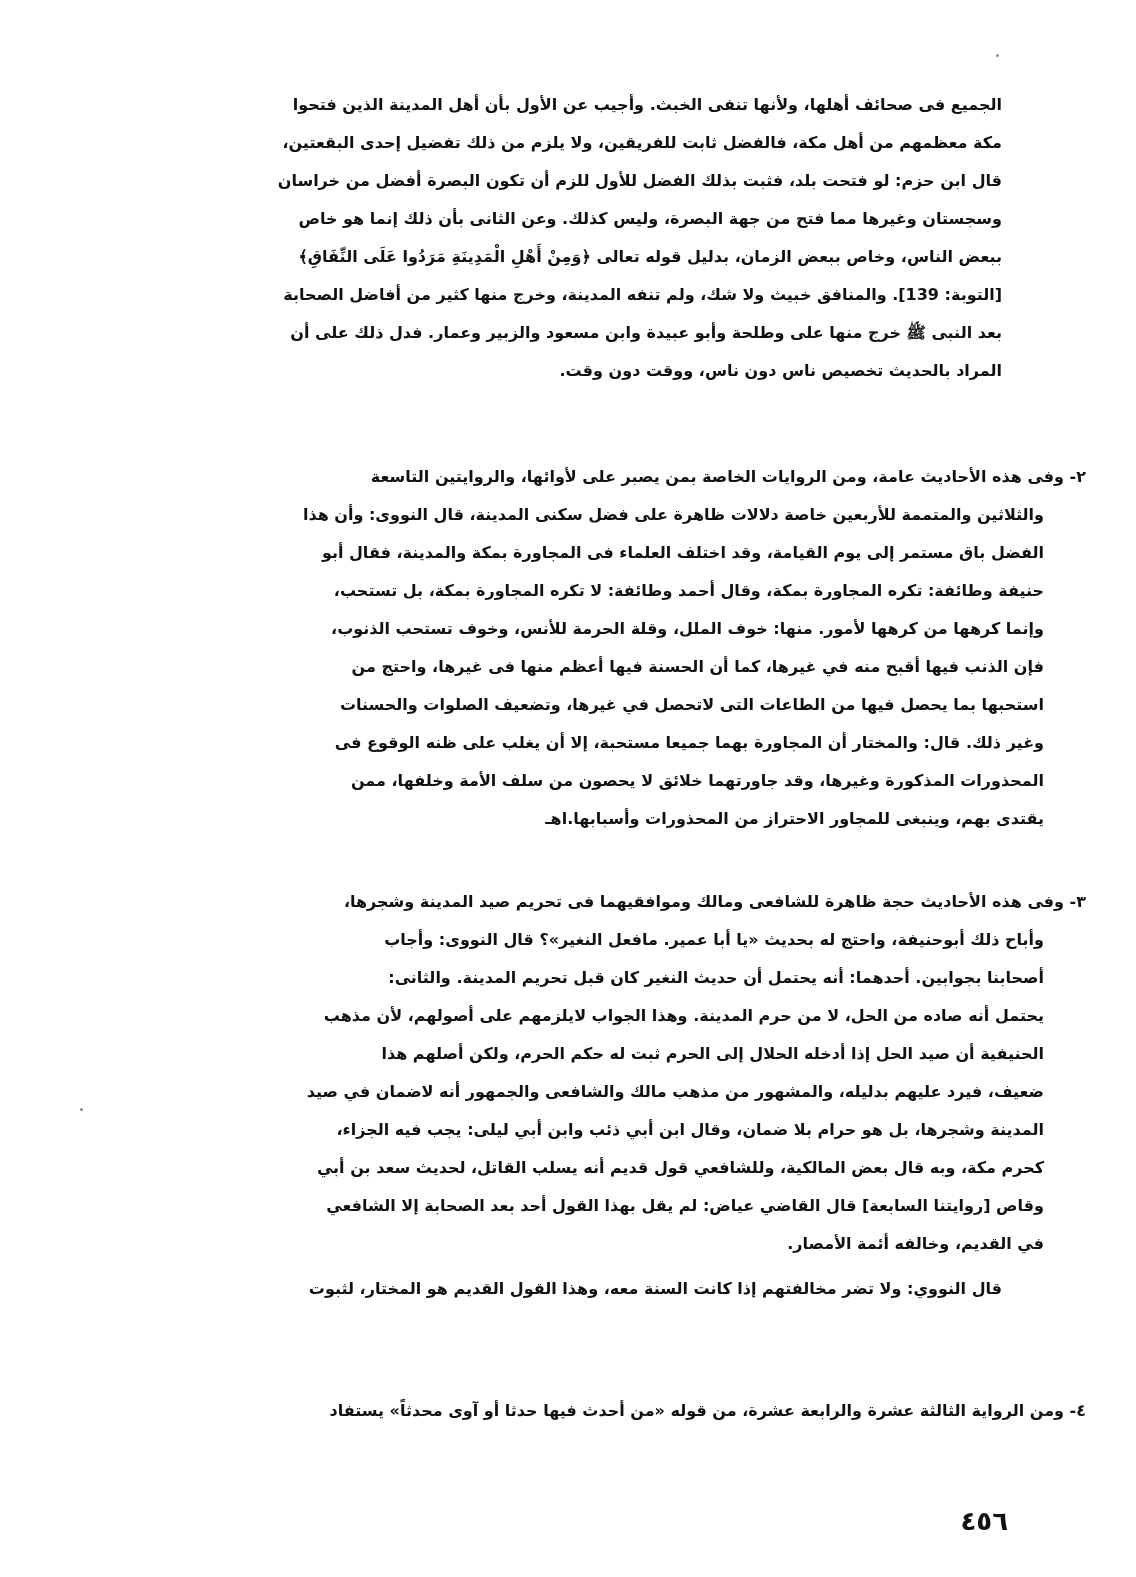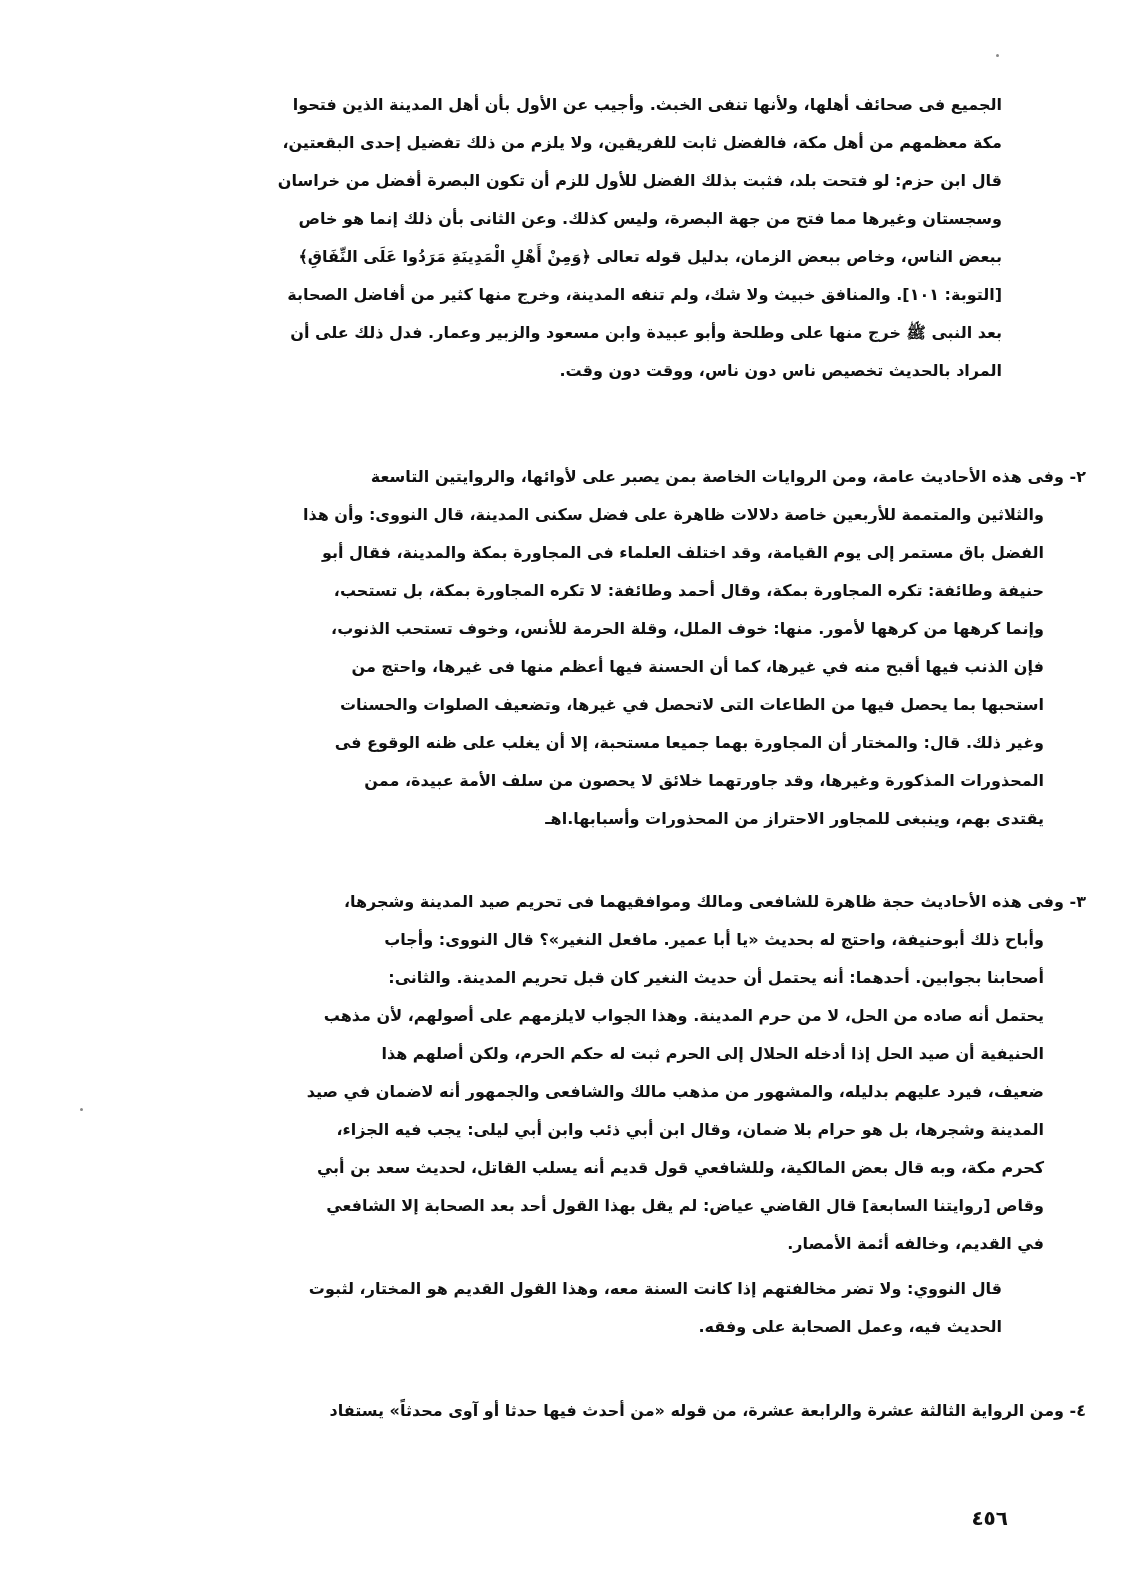--- a/index.html
+++ b/index.html
@@ -9,70 +9,69 @@
   .block { position:absolute; direction:rtl; text-align:justify; text-align-last:right;
            font-size:16px; line-height:38px; font-weight:600; }
   .block p { margin:0; }
   .b1 { top:86px; left:152px; width:850px; }
   .b2 { top:458px; left:152px; width:892px; }
   .b3 { top:883px; left:152px; width:892px; }
   .b4 { top:1270px; left:152px; width:850px; }
   .b5 { top:1392px; left:152px; width:892px; }
   .num { font-weight:700; }
   .pageno { position:absolute; left:948px; top:1506px; width:60px; text-align:right;
-            direction:rtl; font-size:20px; font-weight:700; }
+            direction:rtl; font-size:26px; font-weight:700; }
   .dot { position:absolute; width:3px; height:3px; background:#888; border-radius:50%; }
   .hang { padding-right:42px; }
   .hang .lead { margin-right:-42px; }
 </style>
 </head>
 <body>
 
 <div class="page">
 
   <div class="block b1">
     <p>الجميع فى صحائف أهلها، ولأنها تنفى الخبث. وأجيب عن الأول بأن أهل المدينة الذين فتحوا</p>
     <p>مكة معظمهم من أهل مكة، فالفضل ثابت للفريقين، ولا يلزم من ذلك تفضيل إحدى البقعتين،</p>
     <p>قال ابن حزم: لو فتحت بلد، فثبت بذلك الفضل للأول للزم أن تكون البصرة أفضل من خراسان</p>
     <p>وسجستان وغيرها مما فتح من جهة البصرة، وليس كذلك. وعن الثانى بأن ذلك إنما هو خاص</p>
     <p>ببعض الناس، وخاص ببعض الزمان، بدليل قوله تعالى ﴿وَمِنْ أَهْلِ الْمَدِينَةِ مَرَدُوا عَلَى النِّفَاقِ﴾</p>
-    <p>[التوبة: ١٠١]. والمنافق خبيث ولا شك، ولم تنفه المدينة، وخرج منها كثير من أفاضل الصحابة</p>
+    <p>[التوبة: 139]. والمنافق خبيث ولا شك، ولم تنفه المدينة، وخرج منها كثير من أفاضل الصحابة</p>
     <p>بعد النبى ﷺ خرج منها على وطلحة وأبو عبيدة وابن مسعود والزبير وعمار. فدل ذلك على أن</p>
     <p>المراد بالحديث تخصيص ناس دون ناس، ووقت دون وقت.</p>
   </div>
 
   <div class="block b2 hang">
     <p class="lead"><span class="num">٢-</span> <span>وفى هذه الأحاديث عامة، ومن الروايات الخاصة بمن يصبر على لأوائها، والروايتين التاسعة</span></p>
     <p>والثلاثين والمتممة للأربعين خاصة دلالات ظاهرة على فضل سكنى المدينة، قال النووى: وأن هذا</p>
     <p>الفضل باق مستمر إلى يوم القيامة، وقد اختلف العلماء فى المجاورة بمكة والمدينة، فقال أبو</p>
     <p>حنيفة وطائفة: تكره المجاورة بمكة، وقال أحمد وطائفة: لا تكره المجاورة بمكة، بل تستحب،</p>
     <p>وإنما كرهها من كرهها لأمور. منها: خوف الملل، وقلة الحرمة للأنس، وخوف تستحب الذنوب،</p>
     <p>فإن الذنب فيها أقبح منه في غيرها، كما أن الحسنة فيها أعظم منها فى غيرها، واحتج من</p>
     <p>استحبها بما يحصل فيها من الطاعات التى لاتحصل في غيرها، وتضعيف الصلوات والحسنات</p>
     <p>وغير ذلك. قال: والمختار أن المجاورة بهما جميعا مستحبة، إلا أن يغلب على ظنه الوقوع فى</p>
-    <p>المحذورات المذكورة وغيرها، وقد جاورتهما خلائق لا يحصون من سلف الأمة عبيدة، ممن</p>
+    <p>المحذورات المذكورة وغيرها، وقد جاورتهما خلائق لا يحصون من سلف الأمة وخلفها، ممن</p>
     <p>يقتدى بهم، وينبغى للمجاور الاحتراز من المحذورات وأسبابها.اهـ</p>
   </div>
 
   <div class="block b3 hang">
     <p class="lead"><span class="num">٣-</span> <span>وفى هذه الأحاديث حجة ظاهرة للشافعى ومالك وموافقيهما فى تحريم صيد المدينة وشجرها،</span></p>
     <p>وأباح ذلك أبوحنيفة، واحتج له بحديث «يا أبا عمير. مافعل النغير»؟ قال النووى: وأجاب</p>
     <p>أصحابنا بجوابين. أحدهما: أنه يحتمل أن حديث النغير كان قبل تحريم المدينة. والثانى:</p>
     <p>يحتمل أنه صاده من الحل، لا من حرم المدينة. وهذا الجواب لايلزمهم على أصولهم، لأن مذهب</p>
     <p>الحنيفية أن صيد الحل إذا أدخله الحلال إلى الحرم ثبت له حكم الحرم، ولكن أصلهم هذا</p>
     <p>ضعيف، فيرد عليهم بدليله، والمشهور من مذهب مالك والشافعى والجمهور أنه لاضمان في صيد</p>
     <p>المدينة وشجرها، بل هو حرام بلا ضمان، وقال ابن أبي ذئب وابن أبي ليلى: يجب فيه الجزاء،</p>
     <p>كحرم مكة، وبه قال بعض المالكية، وللشافعي قول قديم أنه يسلب القاتل، لحديث سعد بن أبي</p>
     <p>وقاص [روايتنا السابعة] قال القاضي عياض: لم يقل بهذا القول أحد بعد الصحابة إلا الشافعي</p>
     <p>في القديم، وخالفه أئمة الأمصار.</p>
   </div>
 
   <div class="block b4">
     <p>قال النووي: ولا تضر مخالفتهم إذا كانت السنة معه، وهذا القول القديم هو المختار، لثبوت</p>
-    <p>الحديث فيه، وعمل الصحابة على وفقه.</p>
   </div>
 
   <div class="block b5 hang">
     <p class="lead"><span class="num">٤-</span> <span>ومن الرواية الثالثة عشرة والرابعة عشرة، من قوله «من أحدث فيها حدثا أو آوى محدثاً» يستفاد</span></p>
   </div>
 
   <div class="pageno">٤٥٦</div>
 
   <div class="dot" style="left:996px; top:54px;"></div>
   <div class="dot" style="left:80px; top:1108px;"></div>

